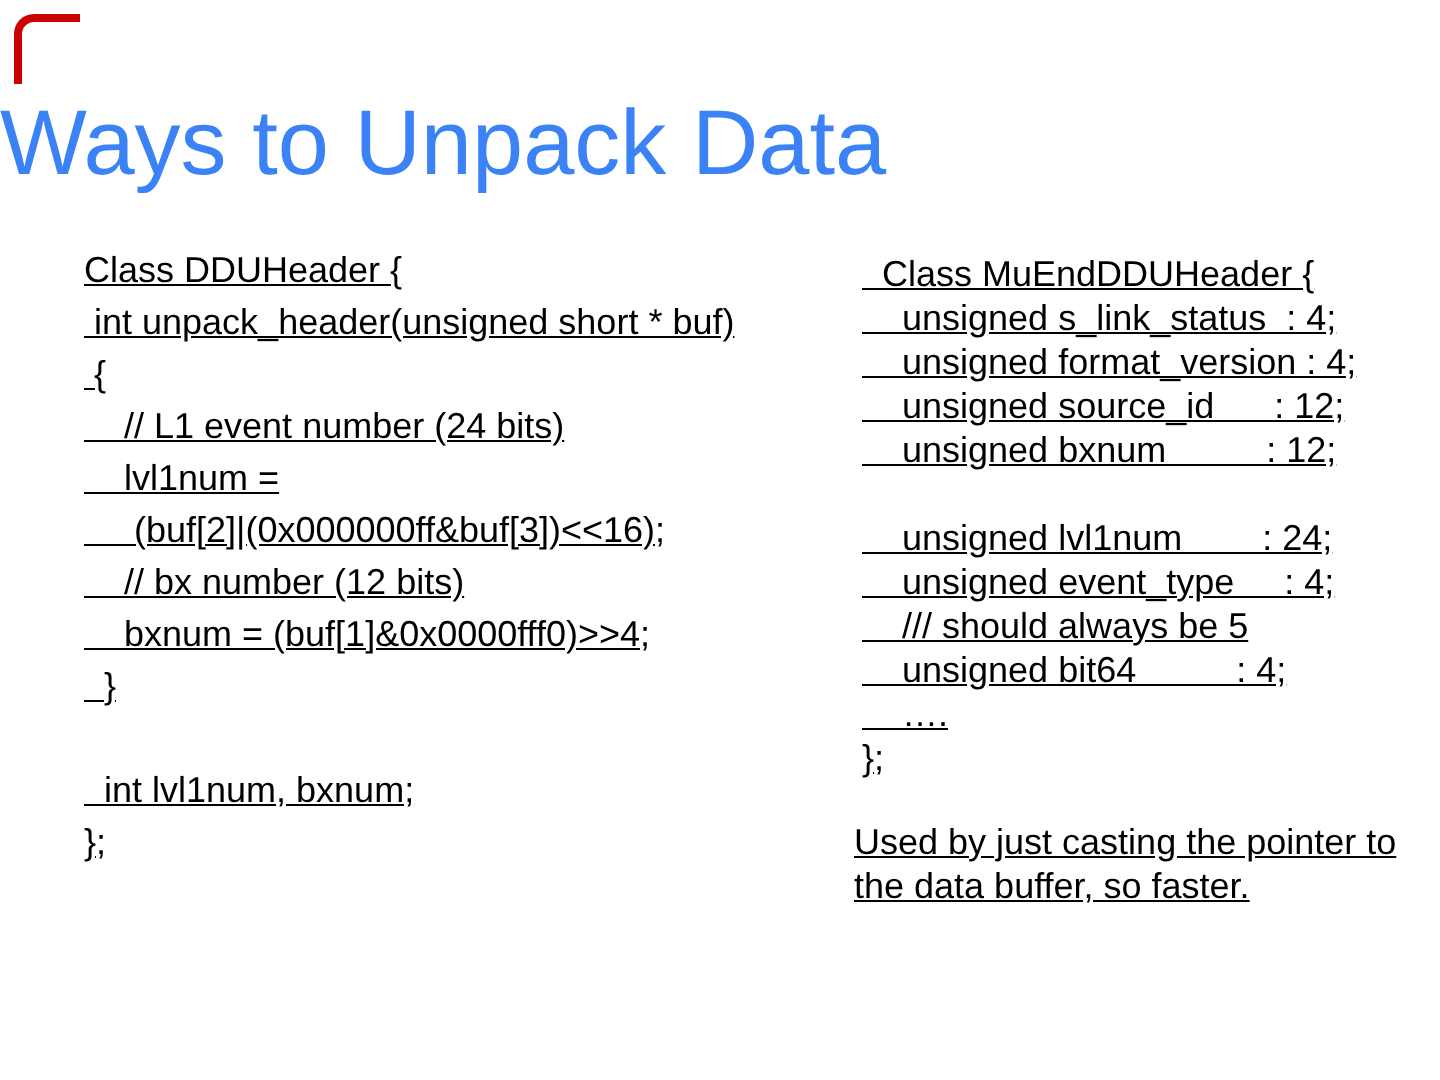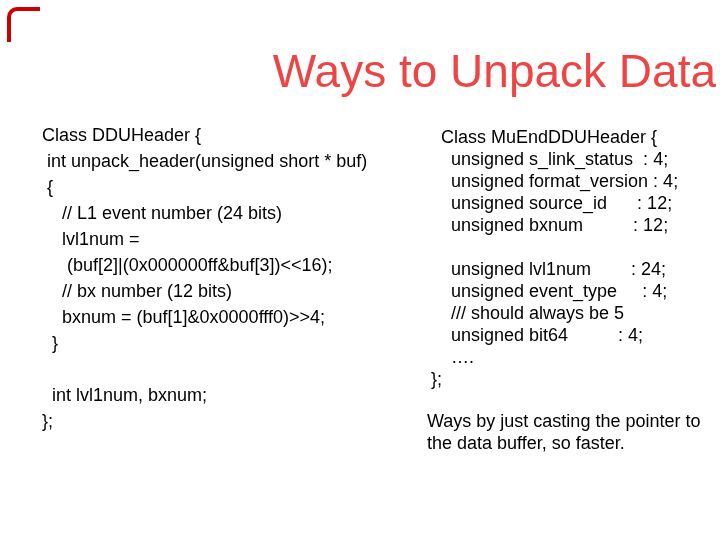--- a/index.html
+++ b/index.html
@@ -27,35 +27,36 @@
     width: 29px; height: 31px;
     border-left: 4px solid #cc0000;
     border-top: 4px solid #cc0000;
     border-top-left-radius: 10px;
   }
   .slide-title {
     position: absolute;
     left: 0; top: 48px;
     width: 716px;
     margin: 0;
-    text-align: right;
+    text-align: left;
     font-size: 46px;
     line-height: 46px;
     font-weight: 400;
     font-family: "Liberation Sans", sans-serif;
-    color: #ef4444;
+    color: #3b82f6;
     white-space: nowrap;
   }
   pre.code-block, pre.note-block {
     margin: 0;
     padding: 0;
     font-family: "Liberation Sans", sans-serif;
     font-size: 18px;
     color: #000000;
     white-space: pre;
+    text-decoration: underline;
   }
   .code-left {
     position: absolute;
     left: 42px;
     top: 122px;
     line-height: 26px;
   }
   .code-right {
     position: absolute;
     left: 431px;
@@ -97,16 +98,16 @@
     unsigned source_id      : 12;
     unsigned bxnum          : 12;
 
     unsigned lvl1num        : 24;
     unsigned event_type     : 4;
     /// should always be 5
     unsigned bit64          : 4;
     ….
 };</pre>
 
-  <pre class="note-block note-right">Ways by just casting the pointer to
+  <pre class="note-block note-right">Used by just casting the pointer to
 the data buffer, so faster.</pre>
 
 </div>
 
 </body></html>

